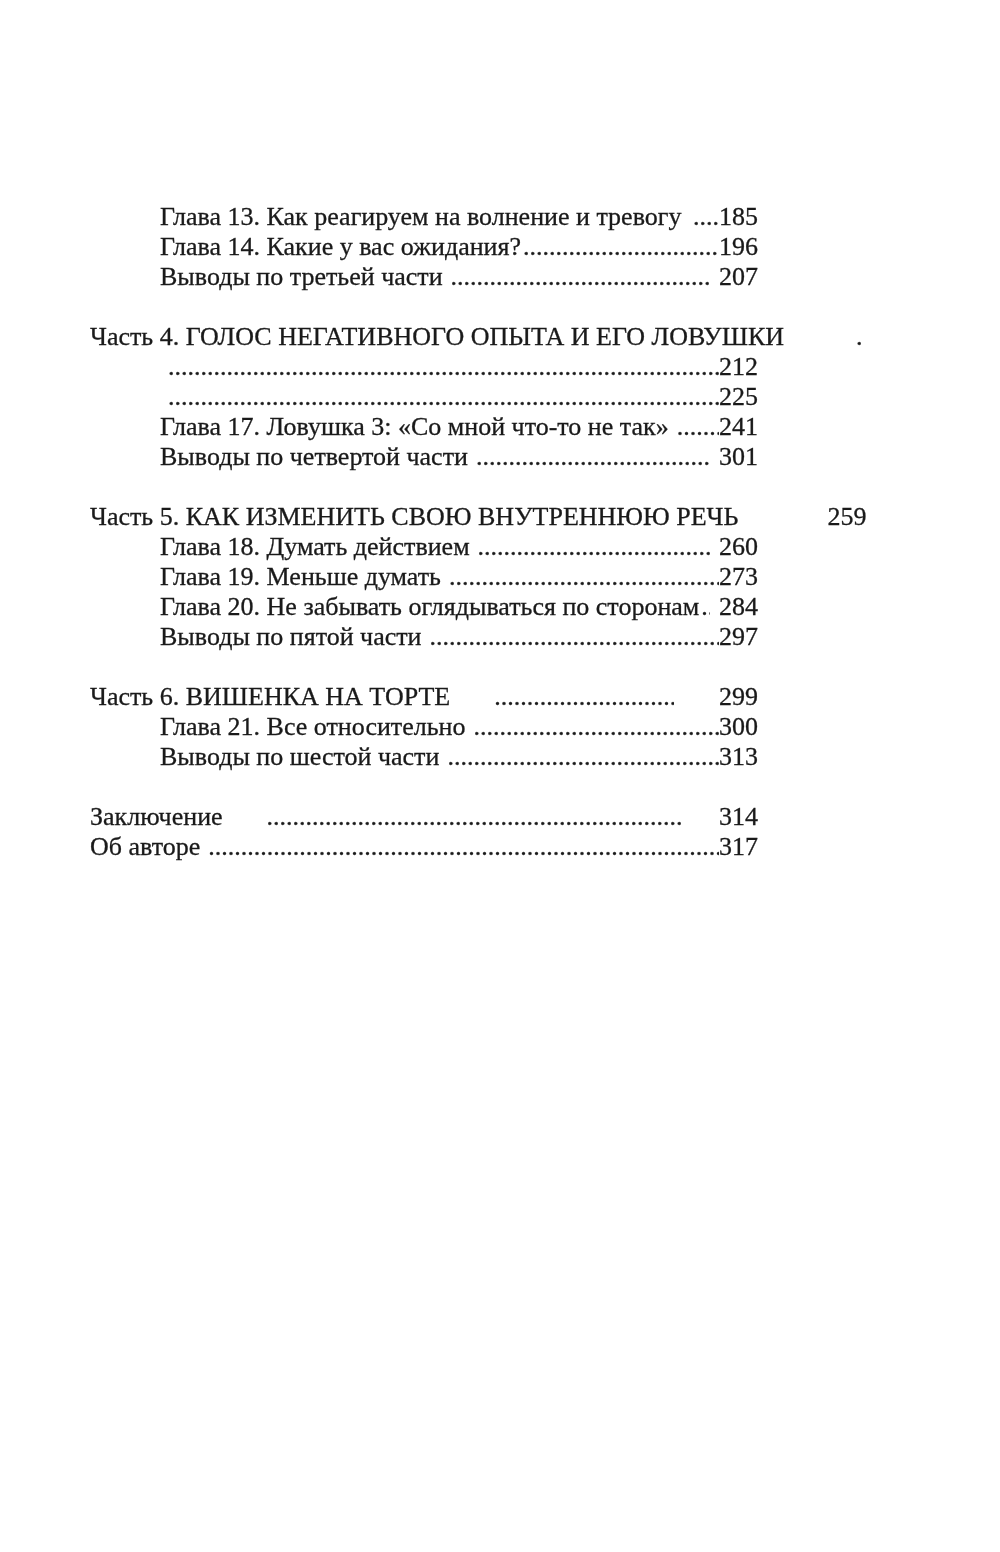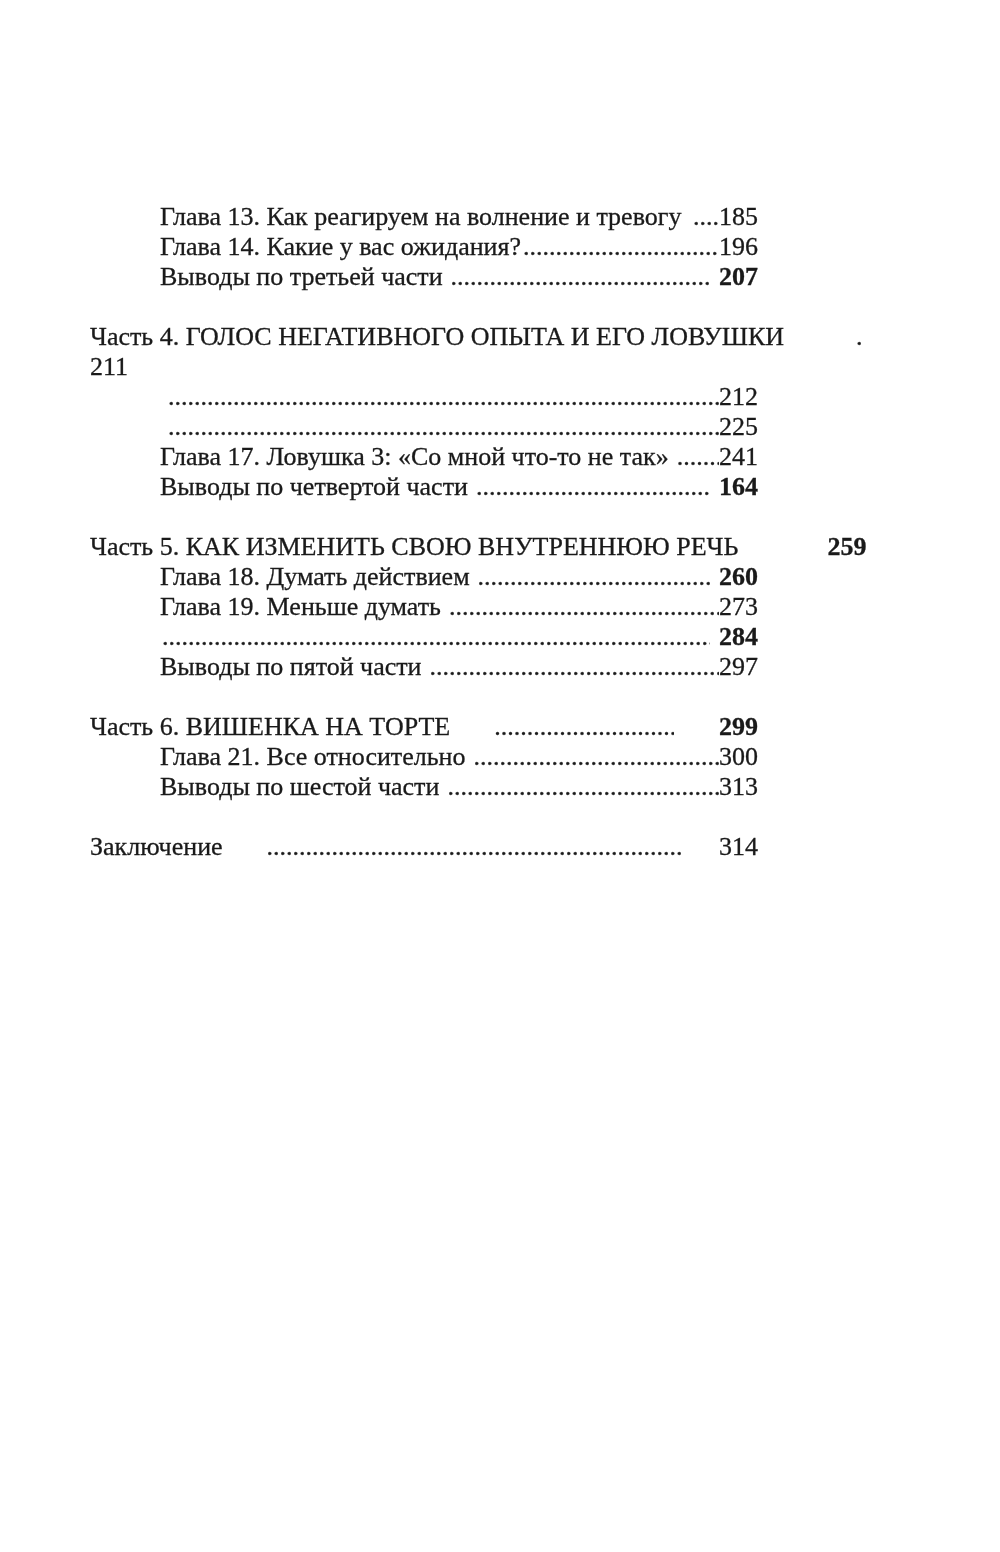--- a/index.html
+++ b/index.html
@@ -49,21 +49,21 @@
     content: "......................................................................................................................................................";
   }
 
   
   .spacer { flex: 1 1 auto; }
 
   
   .dots-lit { flex: 0 0 auto; }
 
   .page-num { flex: 0 0 auto; }
-  .page-num.psp { padding-left: 9px; font-weight: bold; } 
+  .page-num.psp { padding-left: 9px; } 
 </style>
 </head>
 <body>
 
 <div class="page">
   <div class="toc">
 
     <div class="row indent">
       <span class="label">Глава 13. Как реагируем на волнение и тревогу</span>
       <span class="spacer"></span>
@@ -81,44 +81,41 @@
       <span class="label">Выводы по третьей части</span>
       <span class="leader"></span>
       <span class="page-num psp">207</span>
     </div>
 
     <div class="row gap-before">
       <span class="label">Часть 4. ГОЛОС НЕГАТИВНОГО ОПЫТА И ЕГО ЛОВУШКИ</span>
       <span class="spacer"></span>
       <span class="page-num">.</span>
     </div>
-    <div class="row">
-      <span class="label">211</span>
-    </div>
 
     <div class="row indent">
       <span class="leader"></span>
       <span class="page-num">212</span>
     </div>
 
     <div class="row indent">
       <span class="leader"></span>
       <span class="page-num">225</span>
     </div>
 
     <div class="row indent">
       <span class="label">Глава 17. Ловушка 3: «Со мной что-то не так»</span>
       <span class="leader"></span>
       <span class="page-num">241</span>
     </div>
 
     <div class="row indent">
       <span class="label">Выводы по четвертой части</span>
       <span class="leader"></span>
-      <span class="page-num psp">164</span>
+      <span class="page-num psp">301</span>
     </div>
 
     <div class="row gap-before">
       <span class="label">Часть 5. КАК ИЗМЕНИТЬ СВОЮ ВНУТРЕННЮЮ РЕЧЬ</span>
       <span class="leader"></span>
       <span class="page-num psp">259</span>
     </div>
 
     <div class="row indent">
       <span class="label">Глава 18. Думать действием</span>
@@ -126,20 +123,21 @@
       <span class="page-num psp">260</span>
     </div>
 
     <div class="row indent">
       <span class="label">Глава 19. Меньше думать</span>
       <span class="leader"></span>
       <span class="page-num">273</span>
     </div>
 
     <div class="row indent">
+      <span class="label">Глава 20. Не забывать оглядываться по сторонам</span>
       <span class="leader tight"></span>
       <span class="page-num psp">284</span>
     </div>
 
     <div class="row indent">
       <span class="label">Выводы по пятой части</span>
       <span class="leader"></span>
       <span class="page-num">297</span>
     </div>
 
@@ -160,16 +158,21 @@
       <span class="leader"></span>
       <span class="page-num">313</span>
     </div>
 
     <div class="row gap-before">
       <span class="label">Заключение</span>
       <span class="leader"></span>
       <span class="page-num">314</span>
     </div>
 
+    <div class="row">
+      <span class="label">Об авторе</span>
+      <span class="leader"></span>
+      <span class="page-num">317</span>
+    </div>
 
 
   </div>
 </div>
 
 </body></html>

